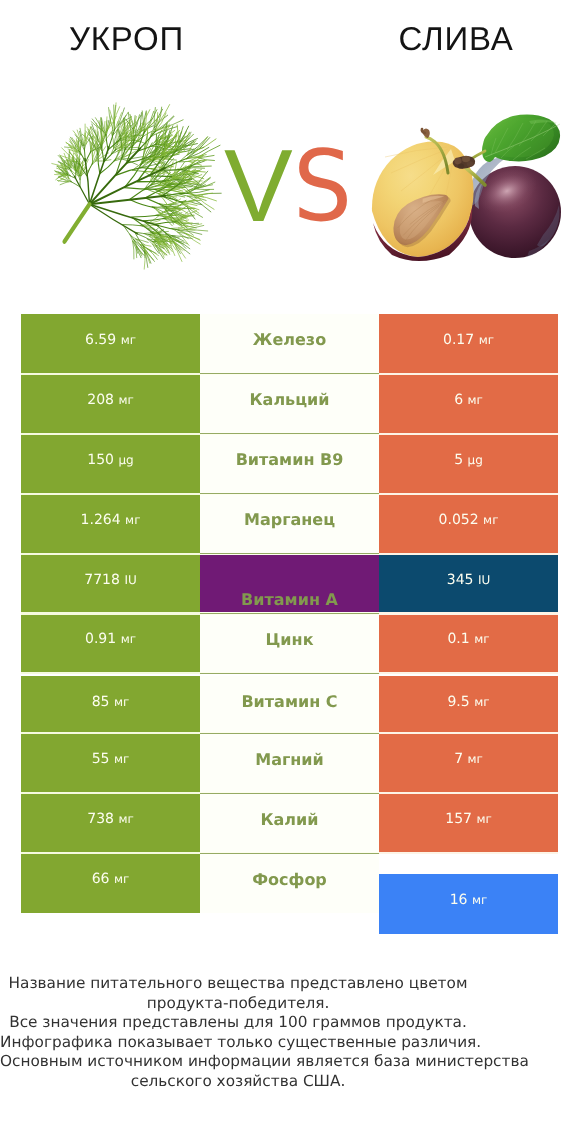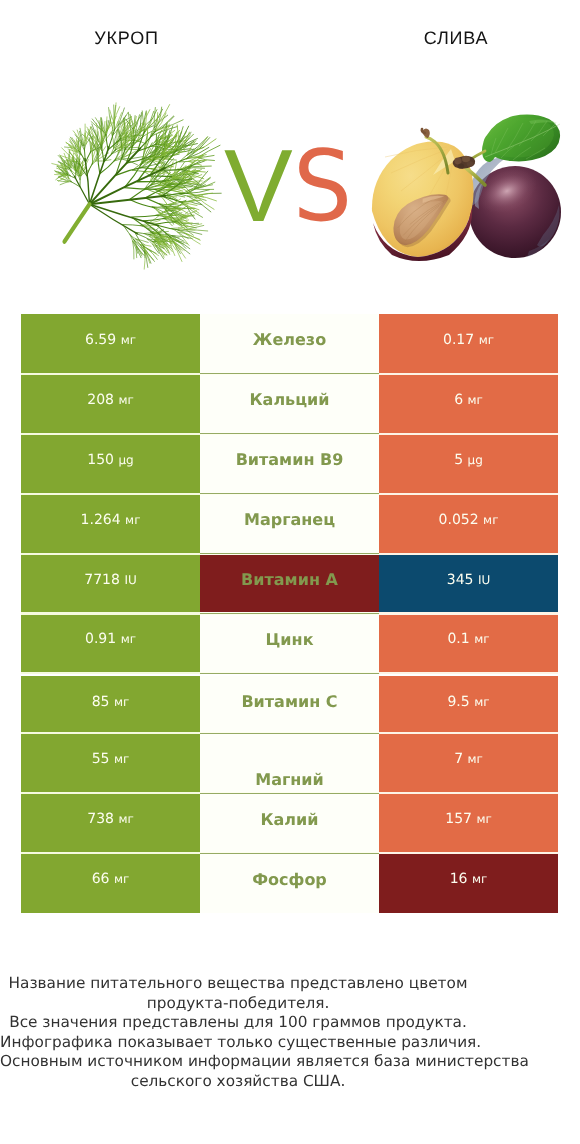--- a/index.html
+++ b/index.html
@@ -8,21 +8,21 @@
     width:580px;height:1144px;background:#ffffff;
     font-family:"Liberation Sans","DejaVu Sans",sans-serif;
     overflow:hidden;position:relative;
     -webkit-font-smoothing:antialiased;
     text-rendering:geometricPrecision;
   }
   .page{position:absolute;left:0;top:0;width:580px;height:1144px;background:#fff;}
 
   
   .titles{position:absolute;top:0;left:0;width:580px;height:70px;}
-  .title{position:absolute;top:25.5px;font-size:18px;color:#141414;
+  .title{position:absolute;top:25.5px;font-size:33px;color:#141414;
          letter-spacing:.8px;text-align:center;font-weight:400;line-height:25px;}
   .title.left{left:0;width:253px;}
   .title.right{left:322px;width:268px;}
 
   
   .hero{position:absolute;top:0;left:0;width:580px;height:300px;}
   .dillwrap{position:absolute;left:51px;top:102px;width:171px;height:168px;}
   .plumwrap{position:absolute;left:371px;top:113px;width:191px;height:153px;}
   .vs{position:absolute;left:0;top:0;width:580px;height:300px;}
   .vs span{position:absolute;font-weight:400;line-height:100px;}
@@ -265,21 +265,21 @@
           <span class="name" style="color:#82994e">Марганец</span>
         </div>
         <div class="cell r" style="background: rgb(226, 107, 70);">
           <span class="val"><span>0.052</span> <span class="u">мг</span></span>
         </div>
       </div>
       <div class="row" style="top: 239.6px;">
         <div class="cell l" style="background: rgb(130, 167, 48);">
           <span class="val"><span>7718</span> <span class="u">IU</span></span>
         </div>
-        <div class="cell m" style="background: #7f1d1d;">
+        <div class="cell m" style="background: #701a75; align-items: flex-end;">
           <span class="name" style="color:#82994e">Витамин A</span>
         </div>
         <div class="cell r" style="background: #0c4a6e;">
           <span class="val"><span>345</span> <span class="u">IU</span></span>
         </div>
       </div>
       <div class="row" style="top: 299.5px;">
         <div class="cell l" style="background: rgb(130, 167, 48);">
           <span class="val"><span>0.91</span> <span class="u">мг</span></span>
         </div>
@@ -298,21 +298,21 @@
           <span class="name" style="color:#82994e">Витамин C</span>
         </div>
         <div class="cell r" style="background: rgb(226, 107, 70);">
           <span class="val"><span>9.5</span> <span class="u">мг</span></span>
         </div>
       </div>
       <div class="row" style="top: 419.3px;">
         <div class="cell l" style="background: rgb(130, 167, 48);">
           <span class="val"><span>55</span> <span class="u">мг</span></span>
         </div>
-        <div class="cell m" style="background: rgb(254, 255, 249); align-items: flex-end;">
+        <div class="cell m" style="background: rgb(254, 255, 249);">
           <span class="name" style="color:#82994e">Магний</span>
         </div>
         <div class="cell r" style="background: rgb(226, 107, 70);">
           <span class="val"><span>7</span> <span class="u">мг</span></span>
         </div>
       </div>
       <div class="row" style="top: 479.2px;">
         <div class="cell l" style="background: rgb(130, 167, 48);">
           <span class="val"><span>738</span> <span class="u">мг</span></span>
         </div>
@@ -323,21 +323,21 @@
           <span class="val"><span>157</span> <span class="u">мг</span></span>
         </div>
       </div>
       <div class="row" style="top: 539.1px;">
         <div class="cell l" style="background: rgb(130, 167, 48);">
           <span class="val"><span>66</span> <span class="u">мг</span></span>
         </div>
         <div class="cell m" style="background: rgb(254, 255, 249);">
           <span class="name" style="color:#82994e">Фосфор</span>
         </div>
-        <div class="cell r" style="background: #7f1d1d;">
+        <div class="cell r" style="background: #3b82f6; margin-top: 21px;">
           <span class="val"><span>16</span> <span class="u">мг</span></span>
         </div>
       </div>
       <div class="sep" style="top: 58.8px;">
         <i class="sl"></i>
         <i class="sm"></i>
         <i class="sr"></i>
         <i class="ln"></i>
       </div>
       <div class="sep" style="top: 118.7px;">

